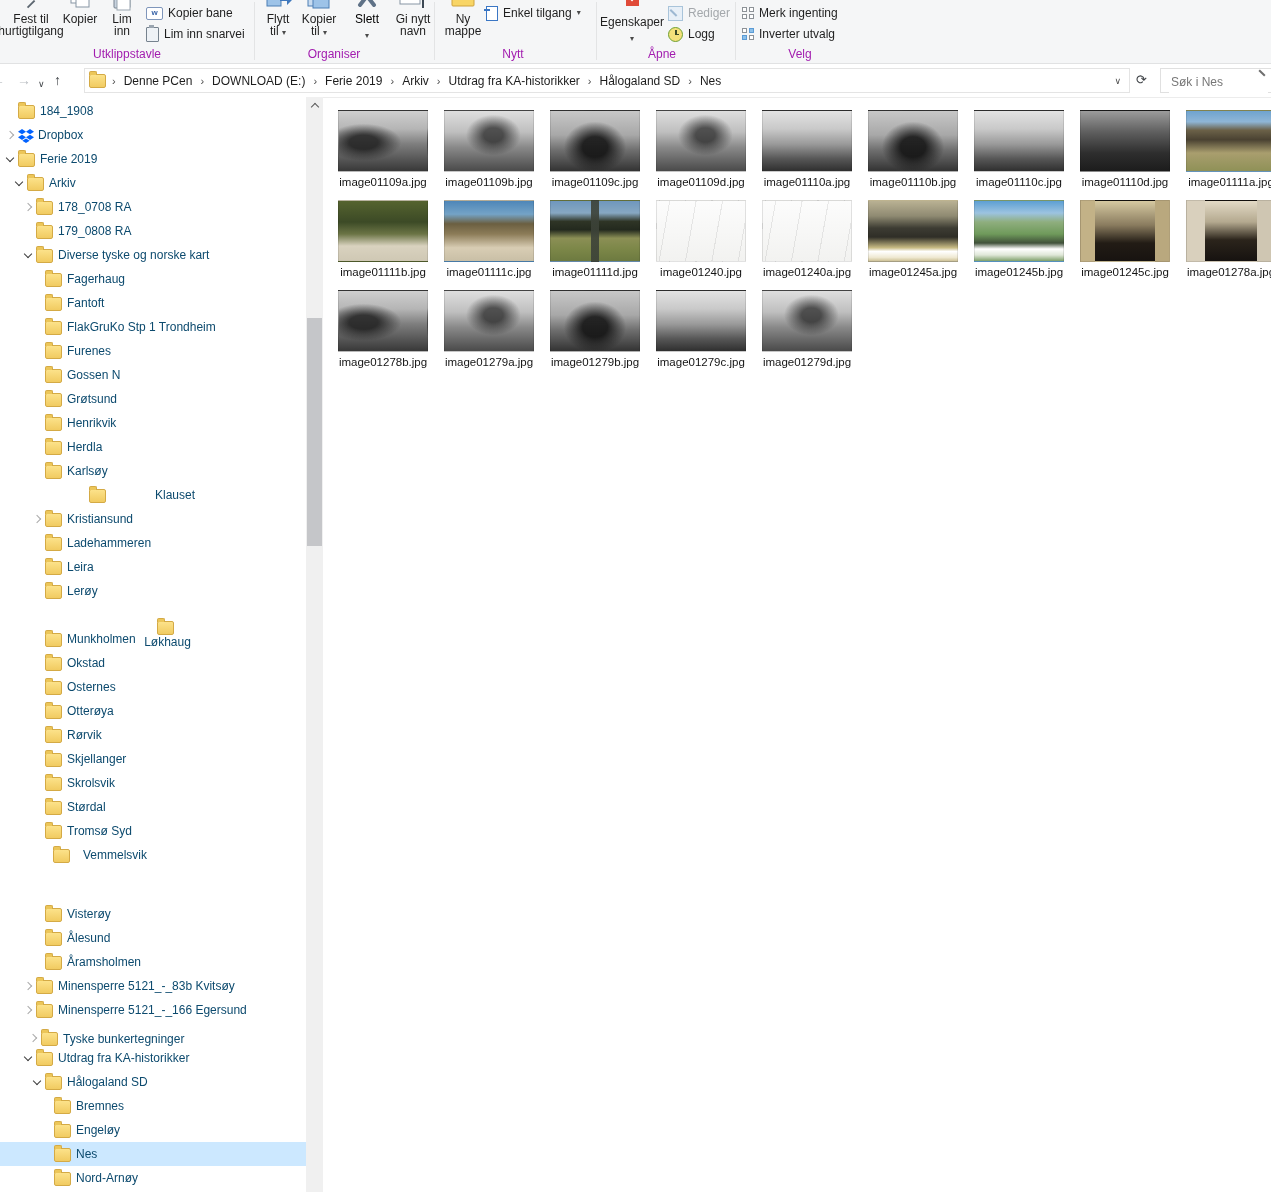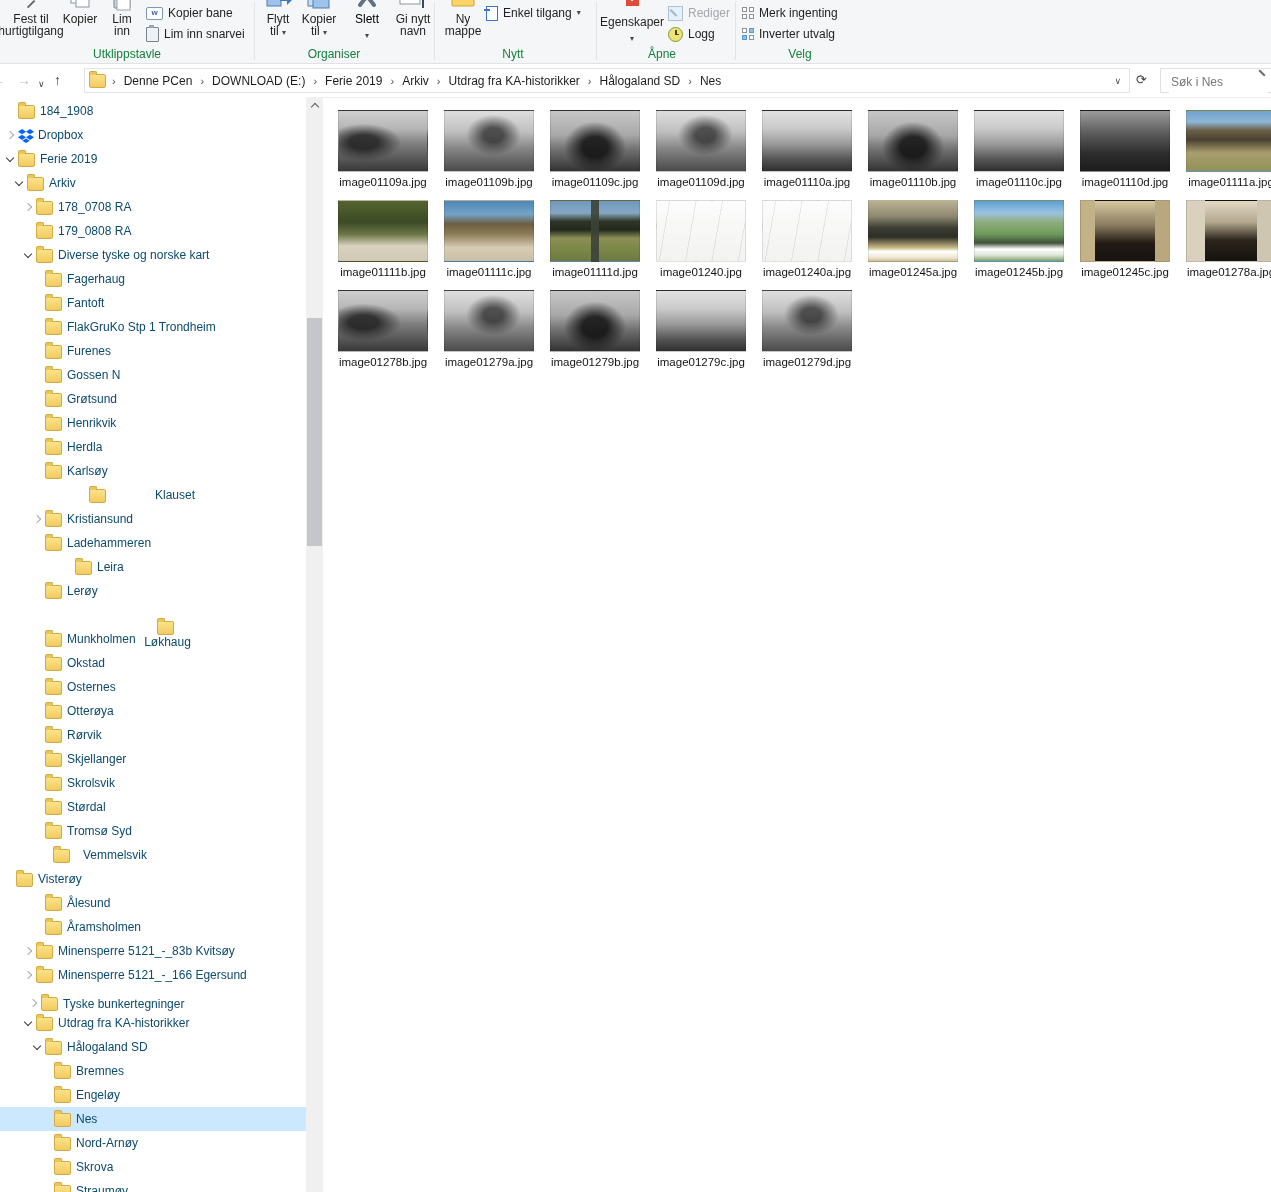--- a/index.html
+++ b/index.html
@@ -3,21 +3,21 @@
 <meta charset="utf-8">
 <style>
   html,body{margin:0;padding:0}
   body{width:1271px;height:1192px;overflow:hidden;position:relative;background:#fff;
        font-family:"Liberation Sans",sans-serif;font-size:12px;color:#1b1b1b}
 
   
   .ribbon{position:absolute;top:0;left:0;width:100%;height:63px;background:#f5f6f7;
           border-bottom:1px solid #e1e2e3;overflow:hidden}
   .rsep{position:absolute;top:2px;height:58px;width:1px;background:#e3e4e5}
-  .rgl{position:absolute;top:47px;transform:translateX(-50%);color:#15803d;font-size:12px;white-space:nowrap}
+  .rgl{position:absolute;top:47px;transform:translateX(-50%);color:#a21caf;font-size:12px;white-space:nowrap}
   .rbtn{position:absolute;top:0;height:46px;text-align:center;overflow:hidden;cursor:default}
   .rbtn .lines{position:absolute;top:13px;left:0;width:100%;line-height:12px;color:#1f1f1f;white-space:nowrap}
   .licon{position:absolute;left:50%;transform:translateX(-50%);top:-20px;width:32px;height:32px}
   .sbtn{position:absolute;height:20px;display:flex;align-items:center;gap:5px;color:#1f1f1f;white-space:nowrap}
   .sbtn.disabled{color:#a4a8ac}
   .caret{font-size:8px;color:#4a4a4a;line-height:8px}
   .caret-row{position:absolute;left:0;width:100%;text-align:center}
   .si{flex:none}
 
   
@@ -371,21 +371,21 @@
     <div class="trow" style="padding-left: 29px;">
       <span class="chev closed"></span>
       <span class="fold"></span>
       <span class="tlabel">Kristiansund</span>
     </div>
     <div class="trow" style="padding-left: 29px;">
       <span class="chev"></span>
       <span class="fold"></span>
       <span class="tlabel">Ladehammeren</span>
     </div>
-    <div class="trow" style="padding-left: 29px; margin-left: 30px;">
+    <div class="trow" style="padding-left: 29px;">
       <span class="chev"></span>
       <span class="fold"></span>
       <span class="tlabel">Leira</span>
     </div>
     <div class="trow" style="padding-left: 29px;">
       <span class="chev"></span>
       <span class="fold"></span>
       <span class="tlabel">Lerøy</span>
     </div>
     <div class="trow" style="padding-left: 29px; flex-direction: column;">
@@ -436,21 +436,21 @@
     <div class="trow" style="padding-left: 29px;">
       <span class="chev"></span>
       <span class="fold"></span>
       <span class="tlabel">Tromsø Syd</span>
     </div>
     <div class="trow" style="padding-left: 29px; gap: 8px;">
       <span class="chev"></span>
       <span class="fold"></span>
       <span class="tlabel">Vemmelsvik</span>
     </div>
-    <div class="trow" style="">
+    <div class="trow" style="padding-left: 29px; margin-top: 35px;">
       <span class="chev"></span>
       <span class="fold"></span>
       <span class="tlabel">Visterøy</span>
     </div>
     <div class="trow" style="padding-left: 29px;">
       <span class="chev"></span>
       <span class="fold"></span>
       <span class="tlabel">Ålesund</span>
     </div>
     <div class="trow" style="padding-left: 29px; align-items: center;">

